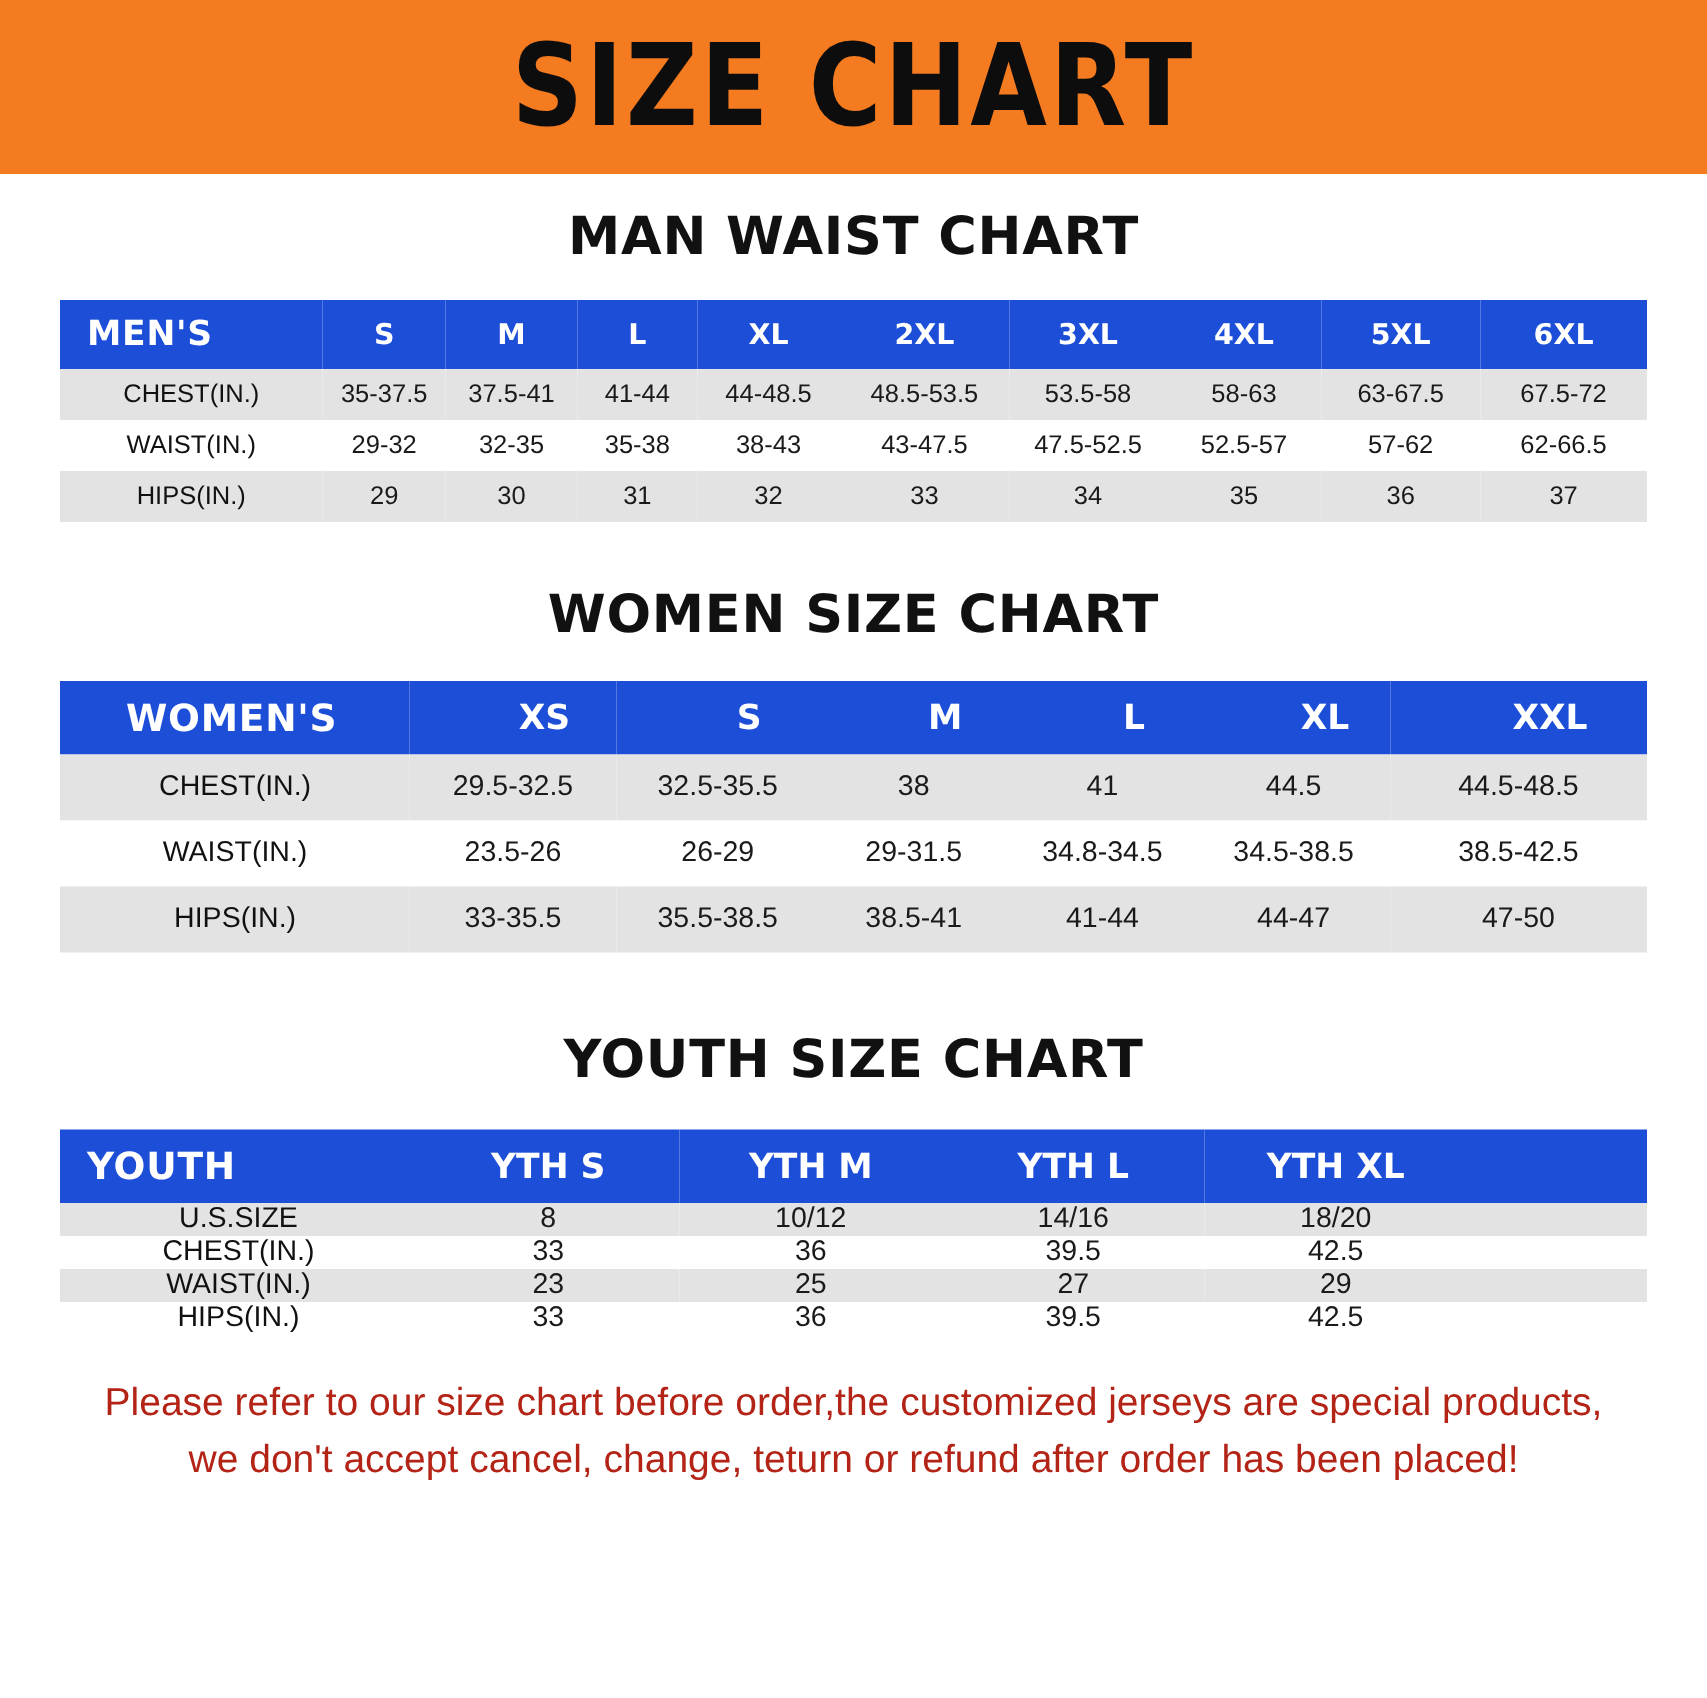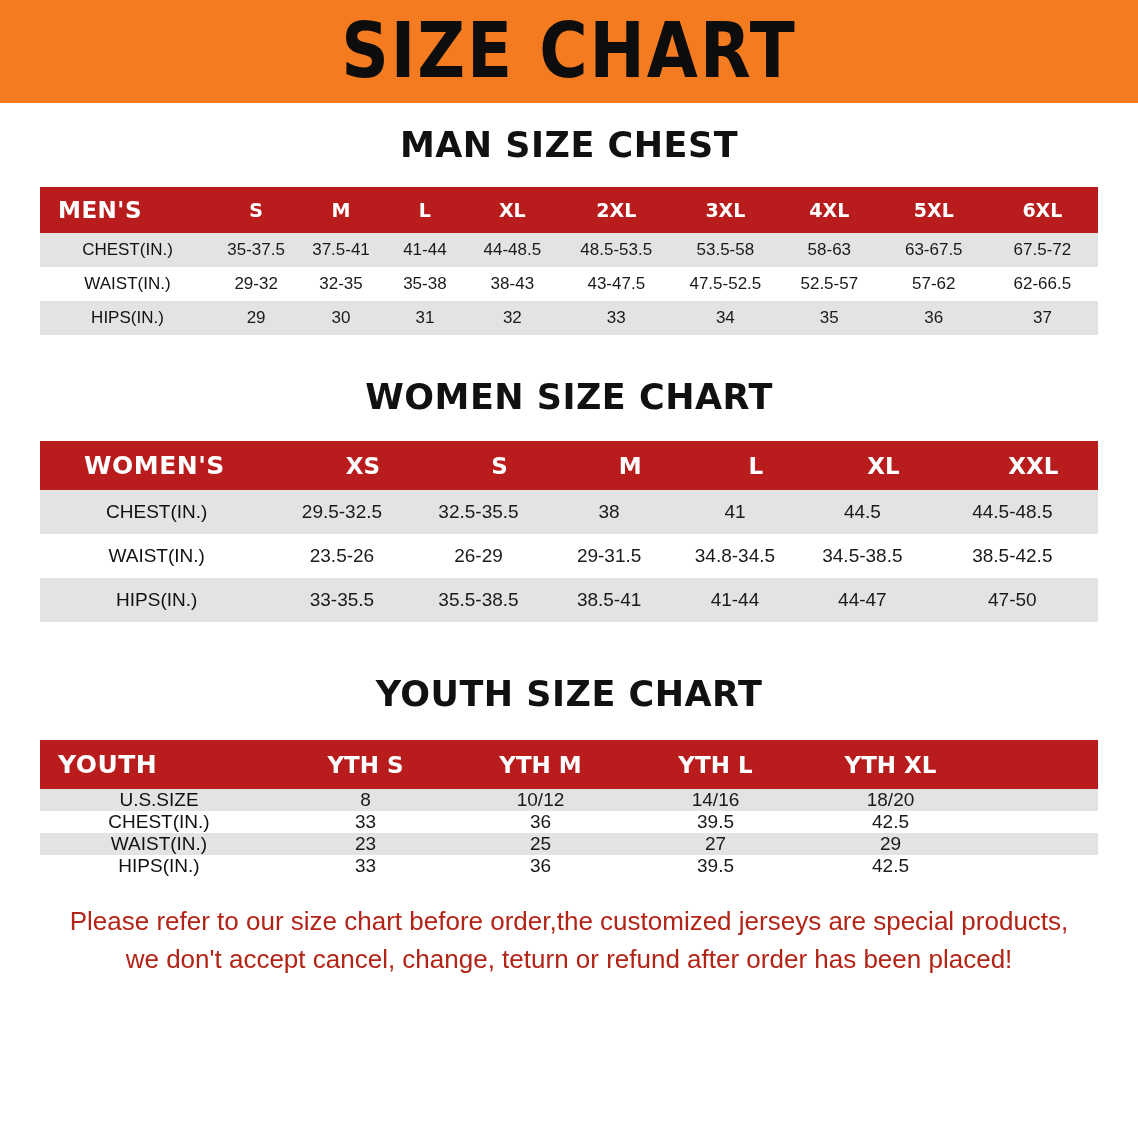--- a/index.html
+++ b/index.html
@@ -18,21 +18,21 @@
     position: relative;
     width: 1138px;
     height: 1132px;
     background: #ffffff;
     box-sizing: border-box;
   }
 
   
   .banner {
     width: 100%;
-    height: 103px;
+    height: 116px;
     background: #f47b20;
     display: flex;
     align-items: center;
     justify-content: center;
   }
   .banner-title {
     font-family: "DejaVu Sans", sans-serif;
     font-weight: bold;
     font-size: 66px;
     letter-spacing: 2px;
@@ -57,21 +57,21 @@
   
   .table-wrap {
     margin: 0 40px;
   }
   table.chart {
     width: 1058px;
     border-collapse: collapse;
     table-layout: fixed;
   }
   table.chart thead th {
-    background: #b91c1c;
+    background: #1d4ed8;
     color: #ffffff;
     font-family: "DejaVu Sans", sans-serif;
     font-weight: bold;
     text-align: center;
     padding: 10px 2px;
   }
   table.chart thead th.rowlabel-head {
     text-align: left;
     padding-left: 18px;
     letter-spacing: 0.5px;
@@ -117,21 +117,21 @@
 </style>
 </head>
 <body>
 
 <div class="page">
 
   <div class="banner">
     <div class="banner-title">SIZE CHART</div>
   </div>
 
-  <div class="section-title t-man">MAN SIZE CHEST</div>
+  <div class="section-title t-man">MAN WAIST CHART</div>
   <div class="table-wrap">
     <table class="chart" id="men-table">
       <colgroup>
         <col style="width:170px">
         <col style="width:80px">
           <col style="width:85px">
           <col style="width:78px">
         <col style="width:92px">
           <col style="width:110px">
           <col style="width:102px">

